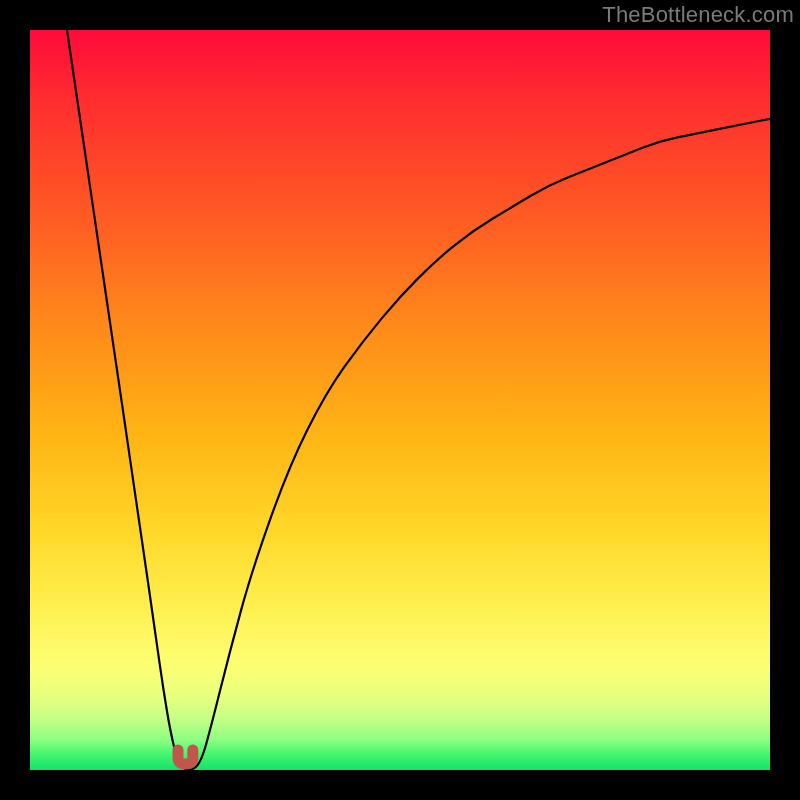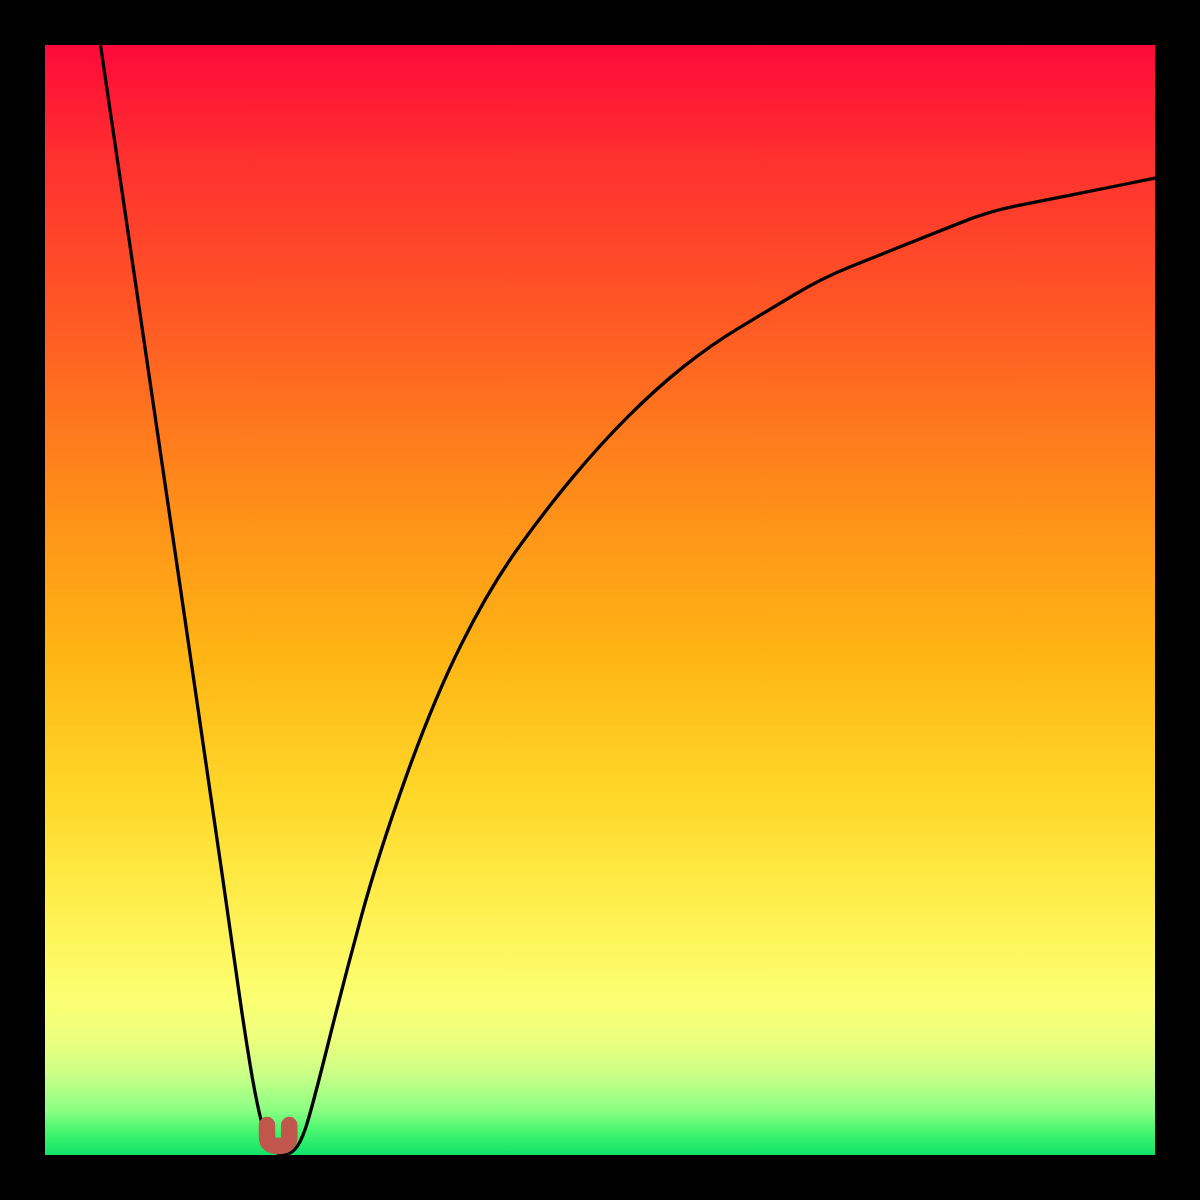--- a/index.html
+++ b/index.html
@@ -56,20 +56,21 @@
     top: 0;
     width: 740px;
     height: 740px;
     overflow: visible;
   }
 </style>
 </head>
 <body>
 
 <div class="frame">
+  <div class="watermark">TheBottleneck.com</div>
   <div class="plot">
     <svg class="curve" viewBox="0 0 740 740" preserveAspectRatio="none">
       <path id="bottleneck-path" fill="none" stroke="#000000" stroke-width="2.2" stroke-linecap="round" stroke-linejoin="round" d="M 37.00 0.00 Q 37.00 0.00 55.50 125.80 Q 74.00 251.60 92.50 377.40 Q 111.00 503.20 118.40 555.00 Q 125.80 606.80 129.50 632.70 Q 133.20 658.60 136.90 680.80 Q 140.60 703.00 144.30 717.80 Q 148.00 732.60 151.70 736.30 Q 155.40 740.00 159.10 740.00 Q 162.80 740.00 166.50 736.30 Q 170.20 732.60 173.90 721.50 Q 177.60 710.40 188.70 666.00 Q 199.80 621.60 210.90 580.90 Q 222.00 540.20 240.50 488.40 Q 259.00 436.60 277.50 399.60 Q 296.00 362.60 314.50 336.70 Q 333.00 310.80 351.50 288.60 Q 370.00 266.40 388.50 247.90 Q 407.00 229.40 425.50 214.60 Q 444.00 199.80 462.50 188.70 Q 481.00 177.60 499.50 166.50 Q 518.00 155.40 536.50 148.00 Q 555.00 140.60 573.50 133.20 Q 592.00 125.80 610.50 118.40 Q 629.00 111.00 647.50 107.30 Q 666.00 103.60 684.50 99.90 Q 703.00 96.20 721.50 92.50 T 740.00 88.80"></path>
       <path id="marker-path" fill="none" stroke-width="11" stroke-linecap="round" stroke-linejoin="round" d="M 148.00 720.00
               L 148.00 728.00
               Q 148.00 734.00 155.40 734.00
               Q 162.80 734.00 162.80 728.00
               L 162.80 720.00" stroke="#c0564c"></path>
     </svg>
   </div>

